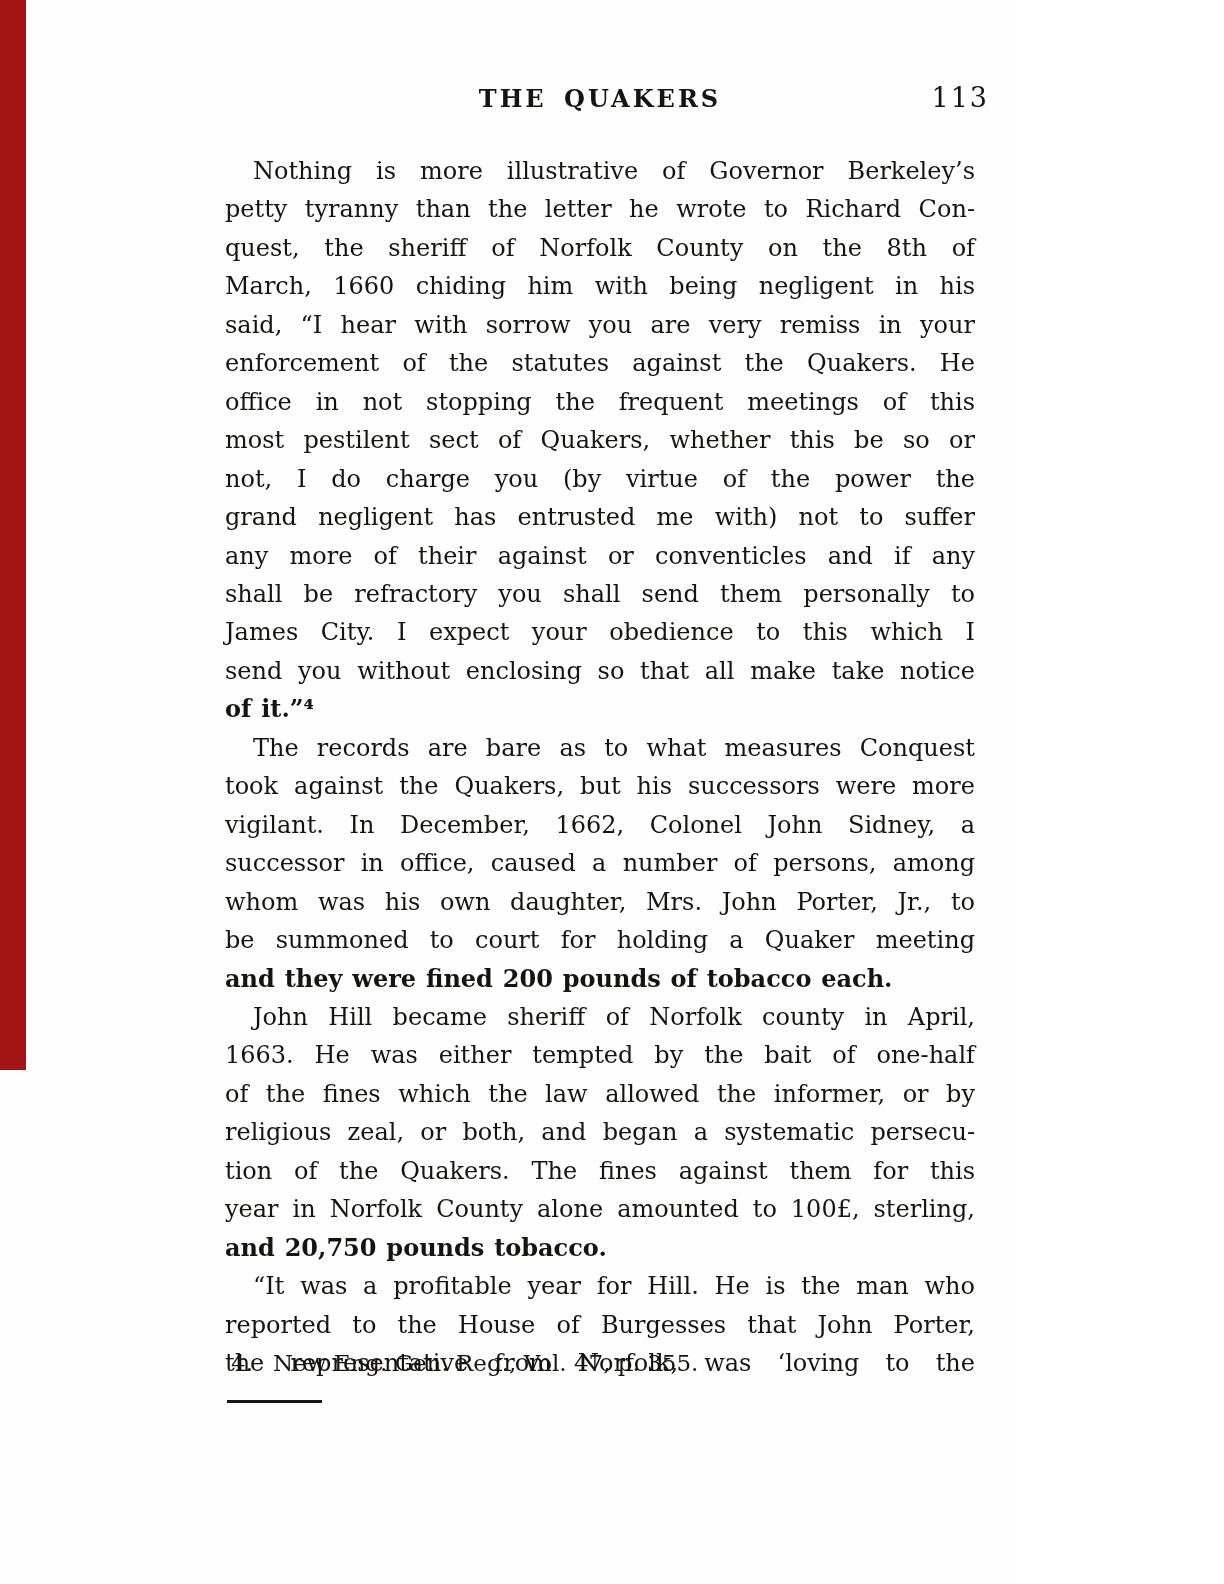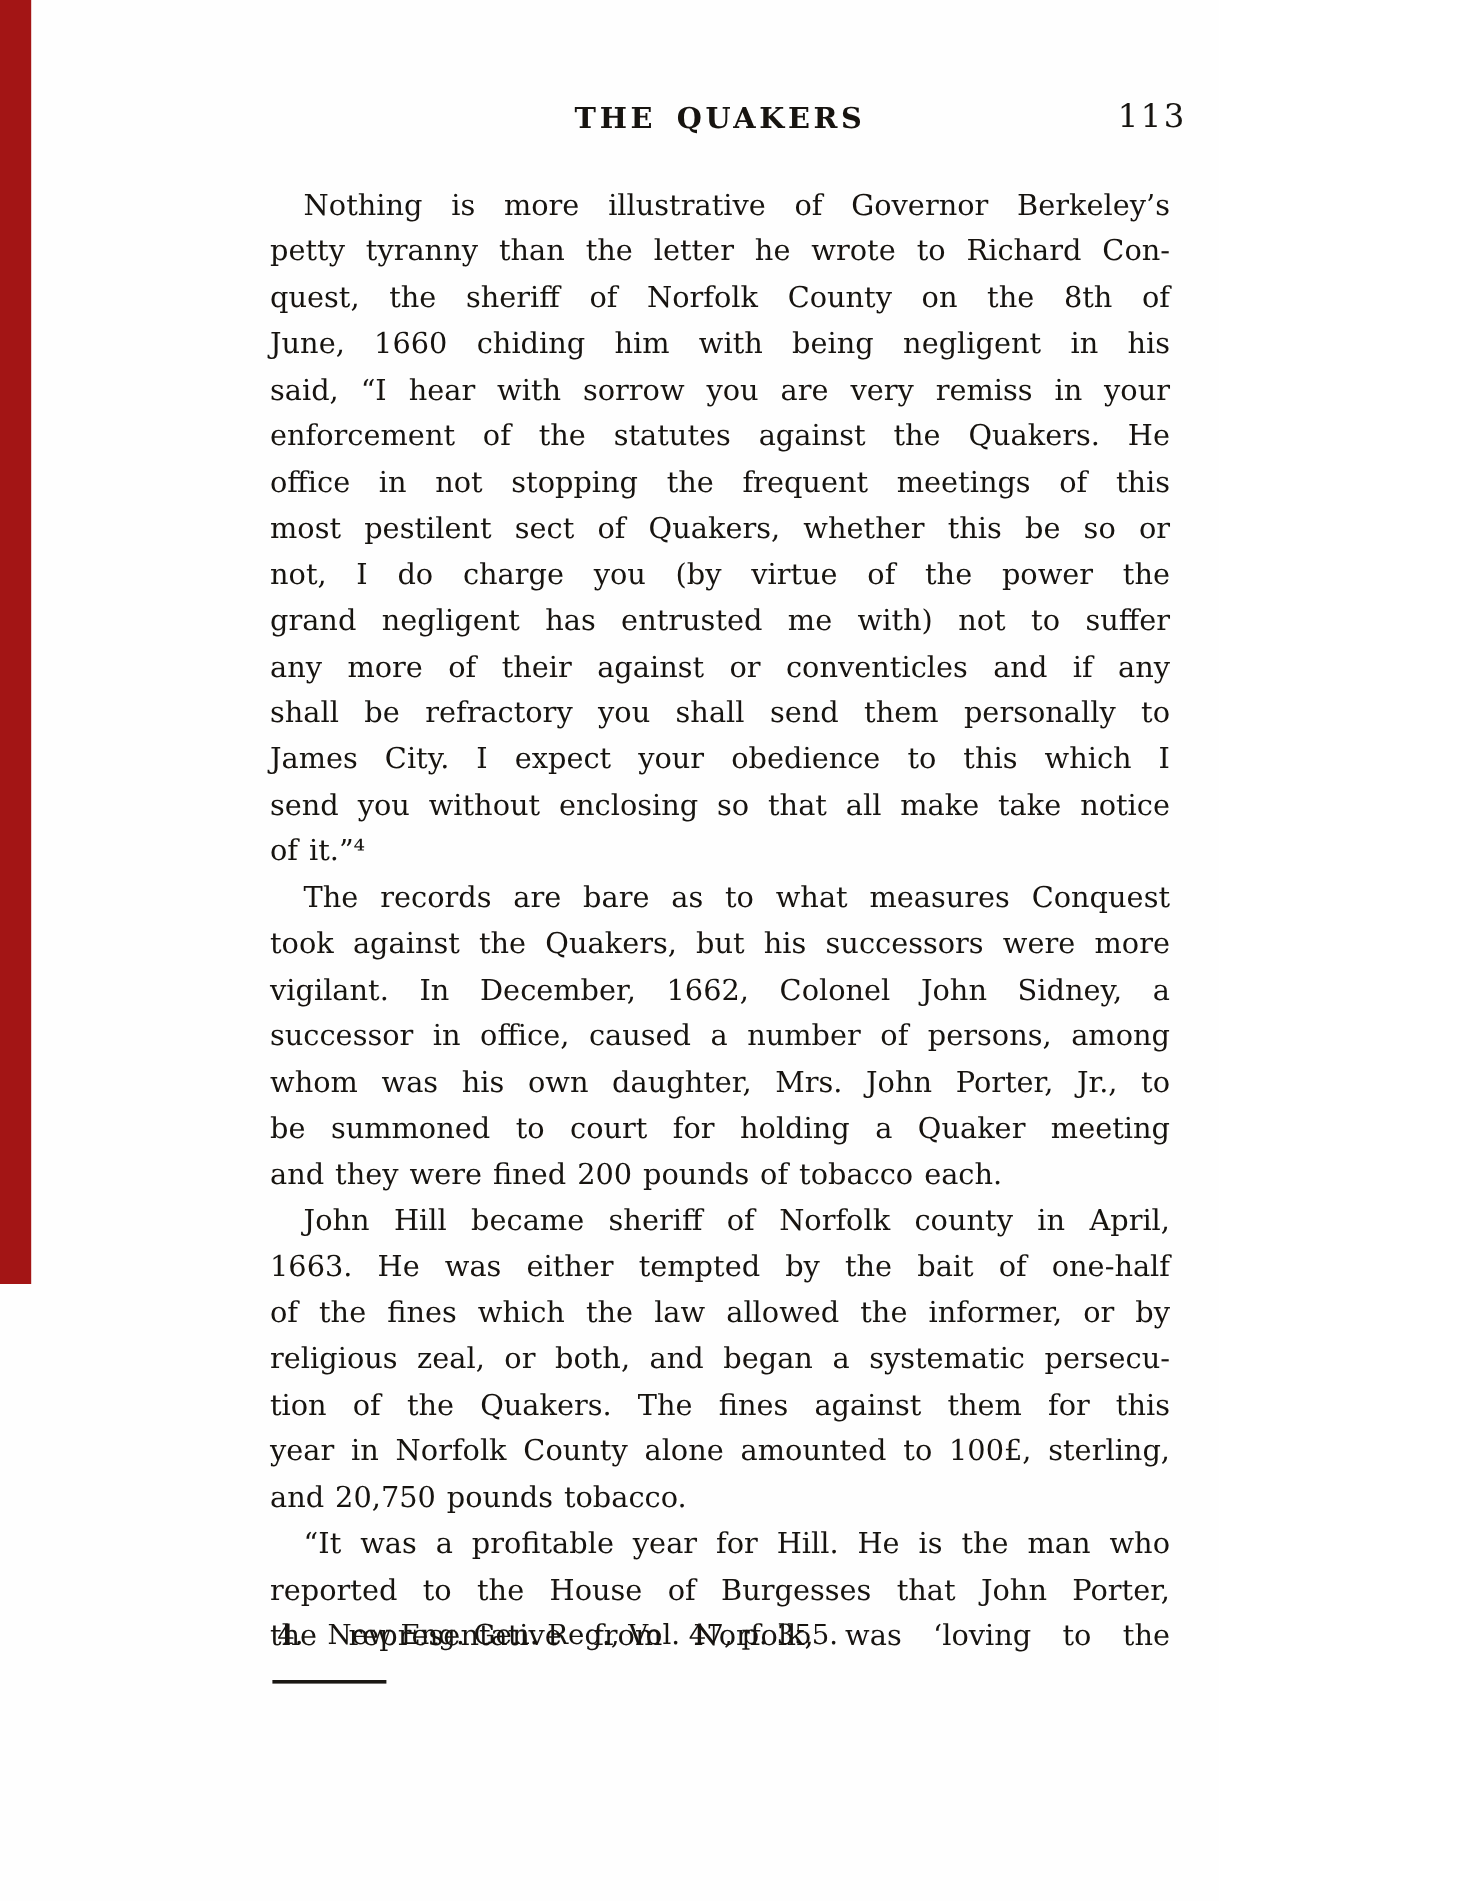--- a/index.html
+++ b/index.html
@@ -56,21 +56,21 @@
     font-size: 24px;
     line-height: 38.45px;
     word-spacing: 1.5px;
   }
   .para { margin: 0; }
   .line {
     text-align: justify;
     text-align-last: justify;
     white-space: normal;
   }
-  .line.unjust { text-align-last: left; }
+  .line.unjust { text-align-last: left; font-weight: bold; }
   .line.indent { text-indent: 28px; }
   .footnote-rule {
     position: absolute;
     left: 227px;
     top: 1400px;
     width: 95px;
     height: 3px;
     background: #1a1713;
   }
   .footnote {
@@ -96,21 +96,21 @@
   <div class="running-head">
     <span class="head-title">THE QUAKERS</span>
     <span class="page-num">113</span>
   </div>
 
   <div class="body-text">
       <div class="para">
         <div class="line indent">Nothing is more illustrative of Governor Berkeley’s</div>
         <div class="line">petty tyranny than the letter he wrote to Richard Con-</div>
         <div class="line">quest, the sheriff of Norfolk County on the 8th of</div>
-        <div class="line">June, 1660 chiding him with being negligent in his</div>
+        <div class="line">March, 1660 chiding him with being negligent in his</div>
         <div class="line">said, “I hear with sorrow you are very remiss in your</div>
         <div class="line">enforcement of the statutes against the Quakers. He</div>
         <div class="line">office in not stopping the frequent meetings of this</div>
         <div class="line">most pestilent sect of Quakers, whether this be so or</div>
         <div class="line">not, I do charge you (by virtue of the power the</div>
         <div class="line">grand negligent has entrusted me with) not to suffer</div>
         <div class="line">any more of their against or conventicles and if any</div>
         <div class="line">shall be refractory you shall send them personally to</div>
         <div class="line">James City. I expect your obedience to this which I</div>
         <div class="line">send you without enclosing so that all make take notice</div>

